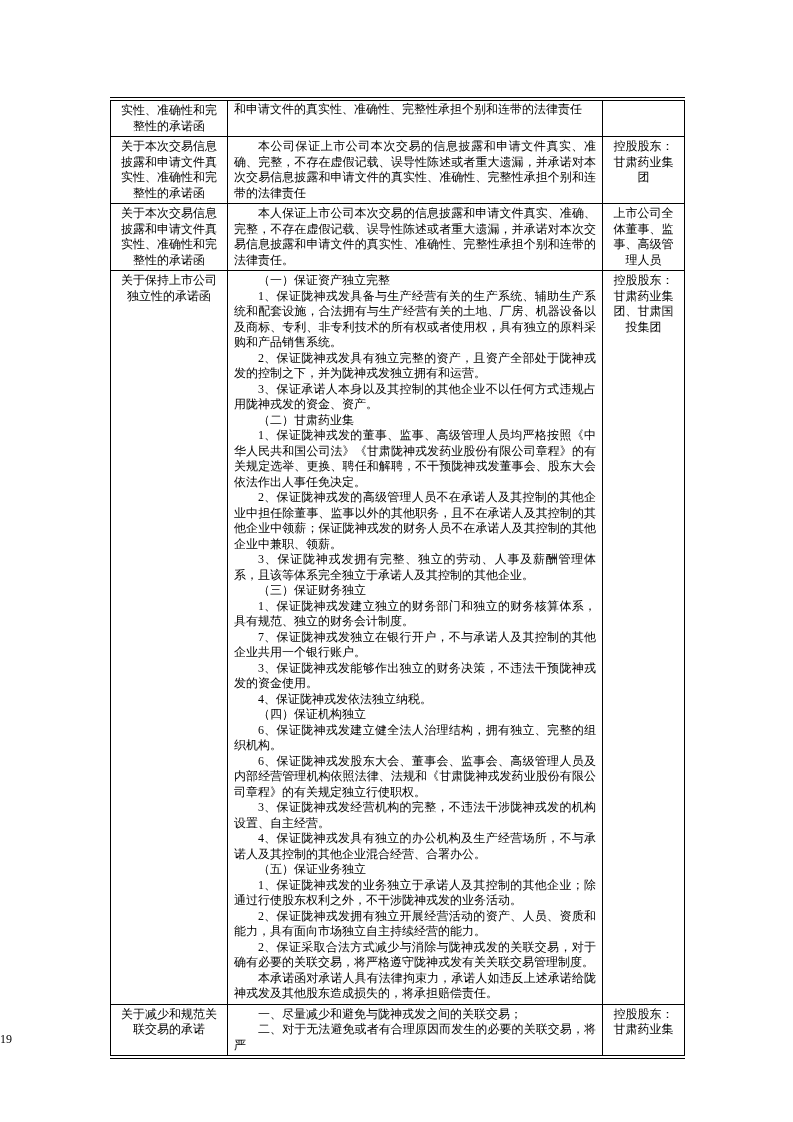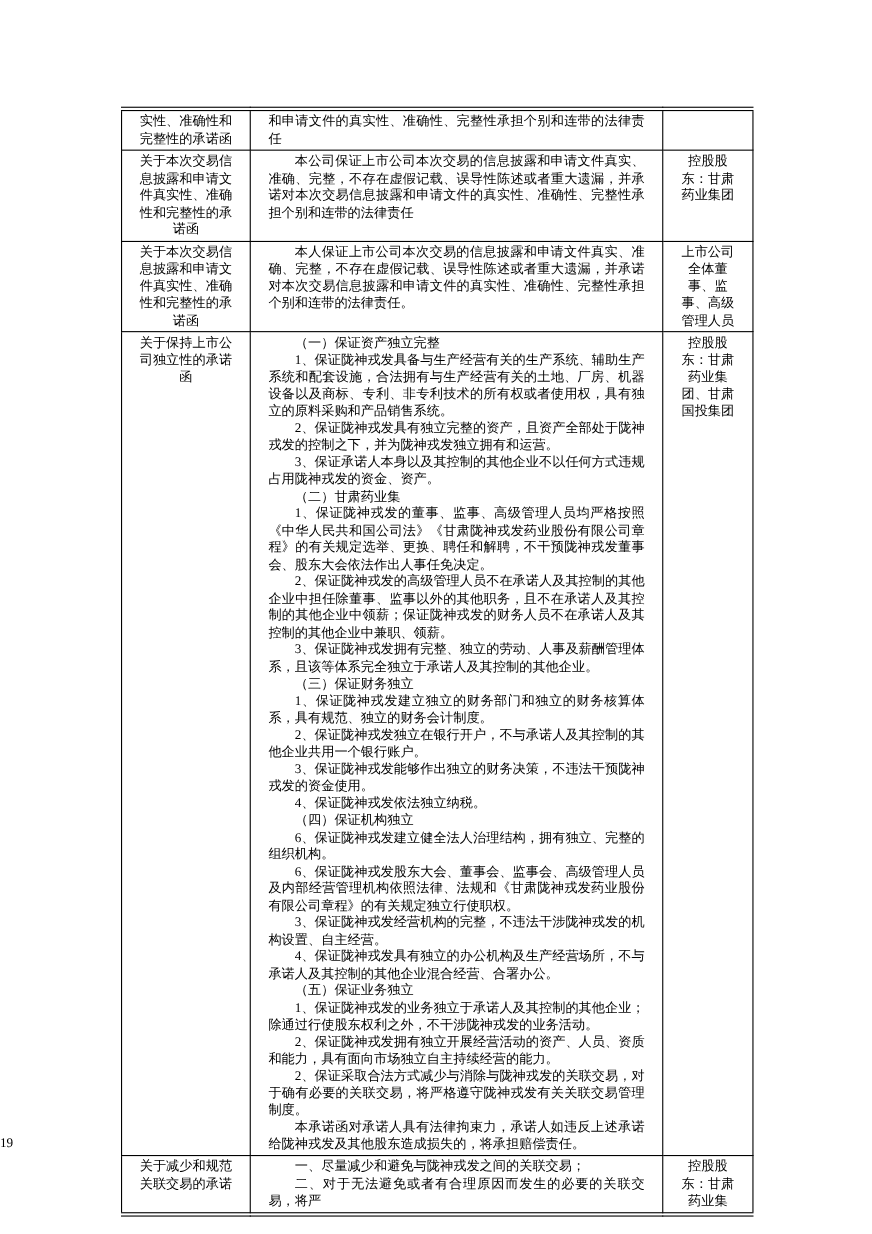--- a/index.html
+++ b/index.html
@@ -28,37 +28,38 @@
     border-top: 4px double #000;
     border-bottom: 4px double #000;
     font-size: 12px;
     line-height: 15.5px;
   }
   table.commitments col.c1 { width: 117px; }
   table.commitments col.c2 { width: 375px; }
   table.commitments col.c3 { width: 82px; }
   table.commitments td {
     border: 1px solid #000;
-    padding: 2px 16px;
+    padding: 2px 6px;
     vertical-align: top;
   }
   td.type-cell, td.party-cell {
     text-align: center;
     vertical-align: middle;
     padding: 2px 8px;
   }
   td.content-cell {
     text-align: justify;
   }
   td.content-cell p {
     margin: 0;
     text-indent: 2em;
   }
   td.content-cell p.flush {
     text-indent: 0;
+    font-family: Liberation Mono, monospace;
   }
   tr.r1 { height: 34px; }
   tr.r2 { height: 66px; }
   tr.r3 { height: 65px; }
   tr.r4 { height: 728px; }
   tr.r5 { height: 30px; }
   .page-number {
     position: absolute;
     left: 0;
     top: 1031px;
@@ -111,21 +112,21 @@
           <p>（一）保证资产独立完整</p>
           <p>1、保证陇神戎发具备与生产经营有关的生产系统、辅助生产系统和配套设施，合法拥有与生产经营有关的土地、厂房、机器设备以及商标、专利、非专利技术的所有权或者使用权，具有独立的原料采购和产品销售系统。</p>
           <p>2、保证陇神戎发具有独立完整的资产，且资产全部处于陇神戎发的控制之下，并为陇神戎发独立拥有和运营。</p>
           <p>3、保证承诺人本身以及其控制的其他企业不以任何方式违规占用陇神戎发的资金、资产。</p>
           <p>（二）甘肃药业集</p>
           <p>1、保证陇神戎发的董事、监事、高级管理人员均严格按照《中华人民共和国公司法》《甘肃陇神戎发药业股份有限公司章程》的有关规定选举、更换、聘任和解聘，不干预陇神戎发董事会、股东大会依法作出人事任免决定。</p>
           <p>2、保证陇神戎发的高级管理人员不在承诺人及其控制的其他企业中担任除董事、监事以外的其他职务，且不在承诺人及其控制的其他企业中领薪；保证陇神戎发的财务人员不在承诺人及其控制的其他企业中兼职、领薪。</p>
           <p>3、保证陇神戎发拥有完整、独立的劳动、人事及薪酬管理体系，且该等体系完全独立于承诺人及其控制的其他企业。</p>
           <p>（三）保证财务独立</p>
           <p>1、保证陇神戎发建立独立的财务部门和独立的财务核算体系，具有规范、独立的财务会计制度。</p>
-          <p>2、保证陇神戎发独立在银行开户，不与承诺人及其控制的其他企业共用一个银行账户。</p>
+          <p>7、保证陇神戎发独立在银行开户，不与承诺人及其控制的其他企业共用一个银行账户。</p>
           <p>3、保证陇神戎发能够作出独立的财务决策，不违法干预陇神戎发的资金使用。</p>
           <p>4、保证陇神戎发依法独立纳税。</p>
           <p>（四）保证机构独立</p>
           <p>6、保证陇神戎发建立健全法人治理结构，拥有独立、完整的组织机构。</p>
           <p>6、保证陇神戎发股东大会、董事会、监事会、高级管理人员及内部经营管理机构依照法律、法规和《甘肃陇神戎发药业股份有限公司章程》的有关规定独立行使职权。</p>
           <p>3、保证陇神戎发经营机构的完整，不违法干涉陇神戎发的机构设置、自主经营。</p>
           <p>4、保证陇神戎发具有独立的办公机构及生产经营场所，不与承诺人及其控制的其他企业混合经营、合署办公。</p>
           <p>（五）保证业务独立</p>
           <p>1、保证陇神戎发的业务独立于承诺人及其控制的其他企业；除通过行使股东权利之外，不干涉陇神戎发的业务活动。</p>
           <p>2、保证陇神戎发拥有独立开展经营活动的资产、人员、资质和能力，具有面向市场独立自主持续经营的能力。</p>

